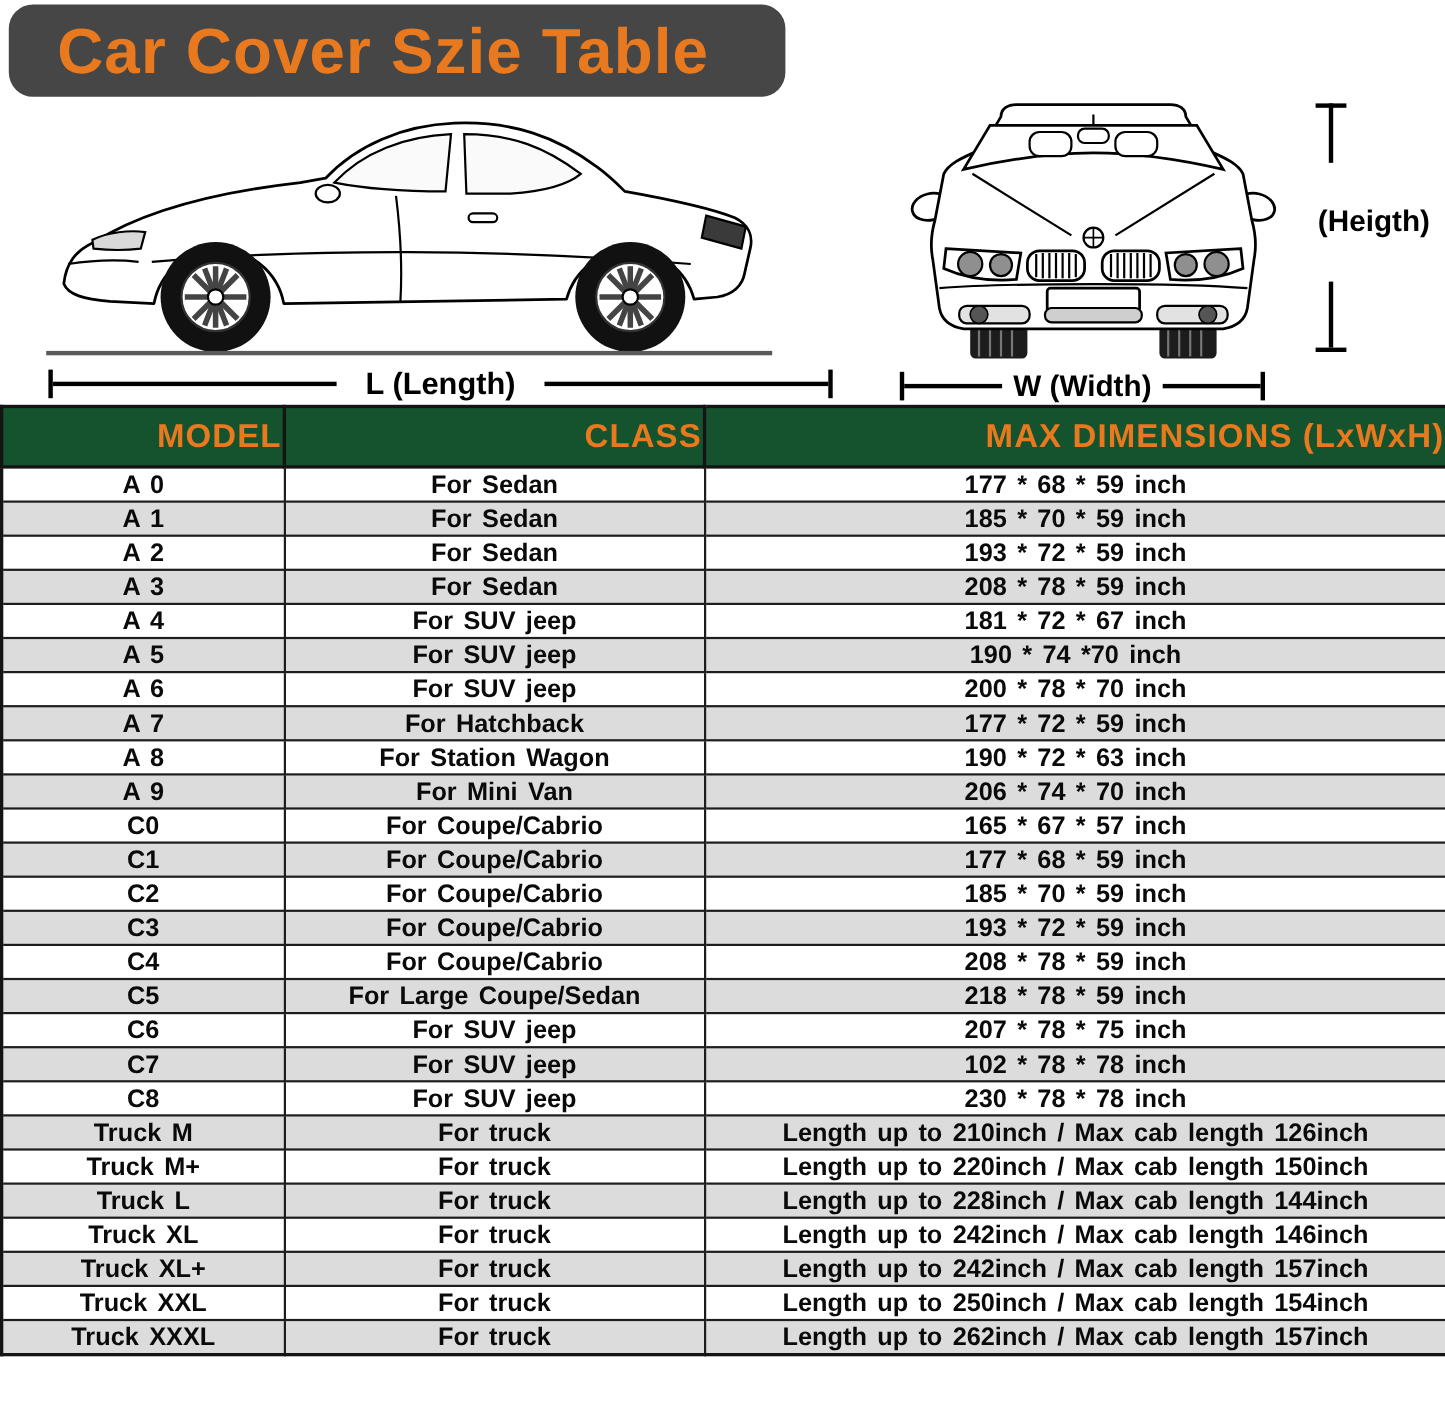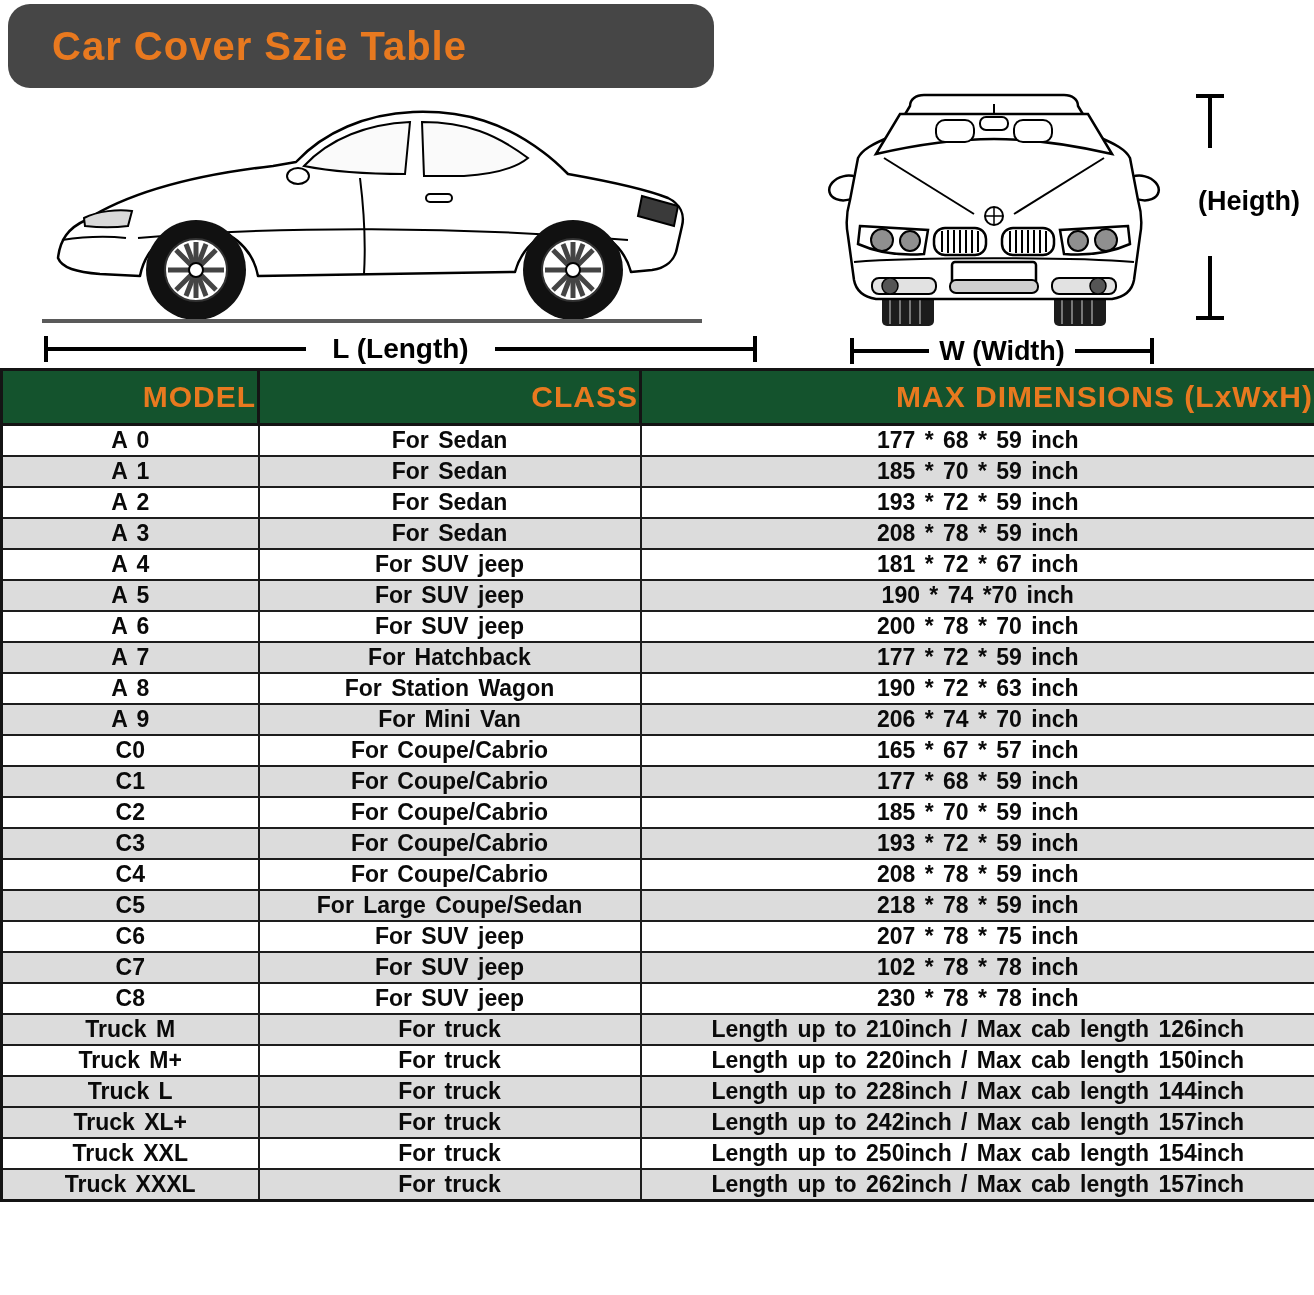--- a/index.html
+++ b/index.html
@@ -6,21 +6,21 @@
   #page{
     position:relative;width:1314px;height:1295px;background:#ffffff;
     font-family:"Liberation Sans","DejaVu Sans",sans-serif;overflow:hidden;
   }
   
   .banner{
     position:absolute;left:8px;top:4px;width:706px;height:84px;
     background:#464646;border-radius:22px;display:flex;align-items:center;
   }
   .banner h1{
-    margin:0 0 0 44px;font-size:40px;font-weight:bold;color:#E8791F;
+    margin:0 0 0 44px;font-size:58px;font-weight:bold;color:#E8791F;
     letter-spacing:1px;white-space:nowrap;
   }
   
   .svg-abs{position:absolute;}
   .groundline{position:absolute;left:42px;top:319px;width:660px;height:4px;background:#5a5a5a;}
   .dim{position:absolute;display:flex;align-items:center;}
   .dim .tick{width:4px;height:26px;background:#000;}
   .dim .seg{flex:1;height:4px;background:#000;}
   .dim .lbl{padding:0 26px;font-size:28px;font-weight:bold;color:#000;white-space:nowrap;}
   .dim-w .lbl{padding:0 10px;font-size:27px;}
@@ -189,21 +189,21 @@
   </svg>
 
   <div class="dim" style="left:44px;top:336px;width:713px;height:26px;">
     <div class="tick"></div>
     <div class="seg"></div>
     <div class="lbl">L (Length)</div>
     <div class="seg"></div>
     <div class="tick"></div>
   </div>
 
-  <div class="dim dim-w" style="left:850px;top:338px;width:304px;height:26px;text-align:center;">
+  <div class="dim dim-w" style="left:818px;top:338px;width:332px;height:26px;text-align:center;">
     <div class="tick"></div>
     <div class="seg"></div>
     <div class="lbl">W (Width)</div>
     <div class="seg"></div>
     <div class="tick"></div>
   </div>
 
   <div class="hmark">
     <div class="cap" style="top:4px;"></div>
     <div class="vline" style="top:4px;height:54px;"></div>
@@ -329,20 +329,25 @@
         <tr>
           <td>Truck M+</td>
           <td>For truck</td>
           <td>Length up to 220inch / Max cab length 150inch</td>
         </tr>
         <tr class="alt">
           <td>Truck L</td>
           <td>For truck</td>
           <td>Length up to 228inch / Max cab length 144inch</td>
         </tr>
+        <tr>
+          <td>Truck XL</td>
+          <td>For truck</td>
+          <td>Length up to 242inch / Max cab length 146inch</td>
+        </tr>
         <tr class="alt">
           <td>Truck XL+</td>
           <td>For truck</td>
           <td>Length up to 242inch / Max cab length 157inch</td>
         </tr>
         <tr>
           <td>Truck XXL</td>
           <td>For truck</td>
           <td>Length up to 250inch / Max cab length 154inch</td>
         </tr>

